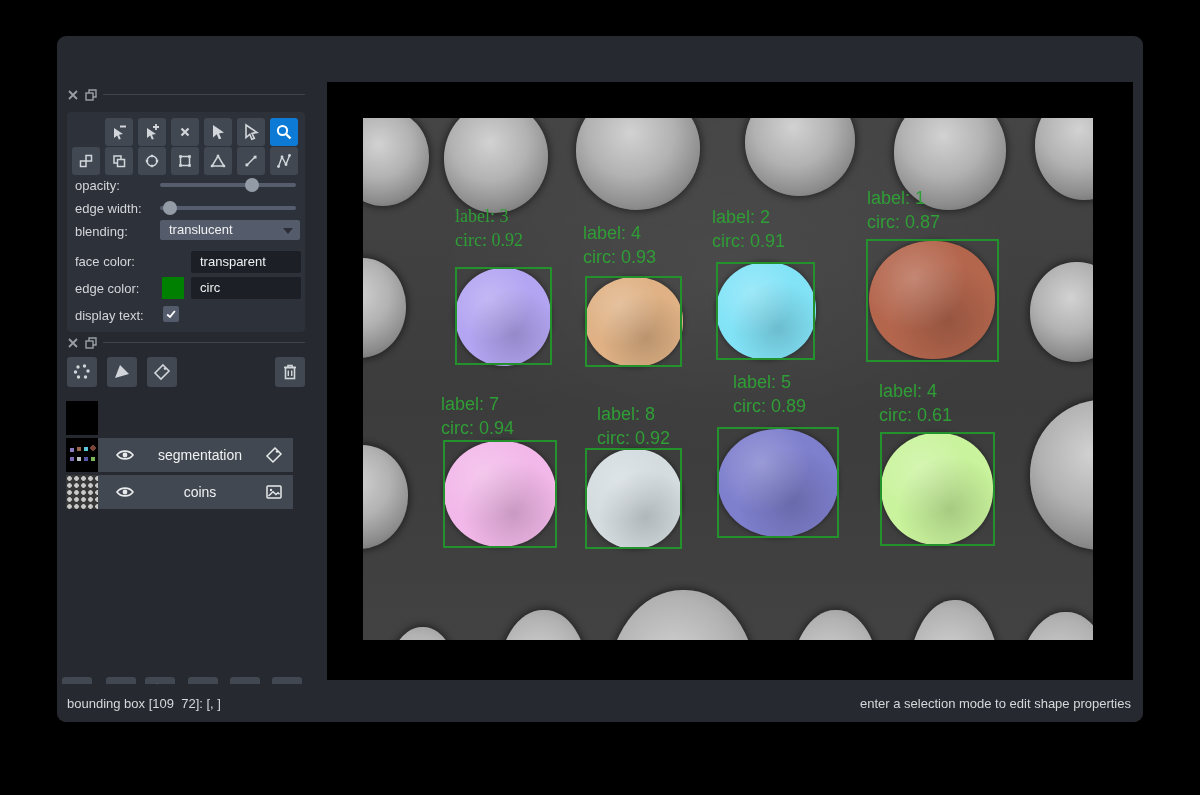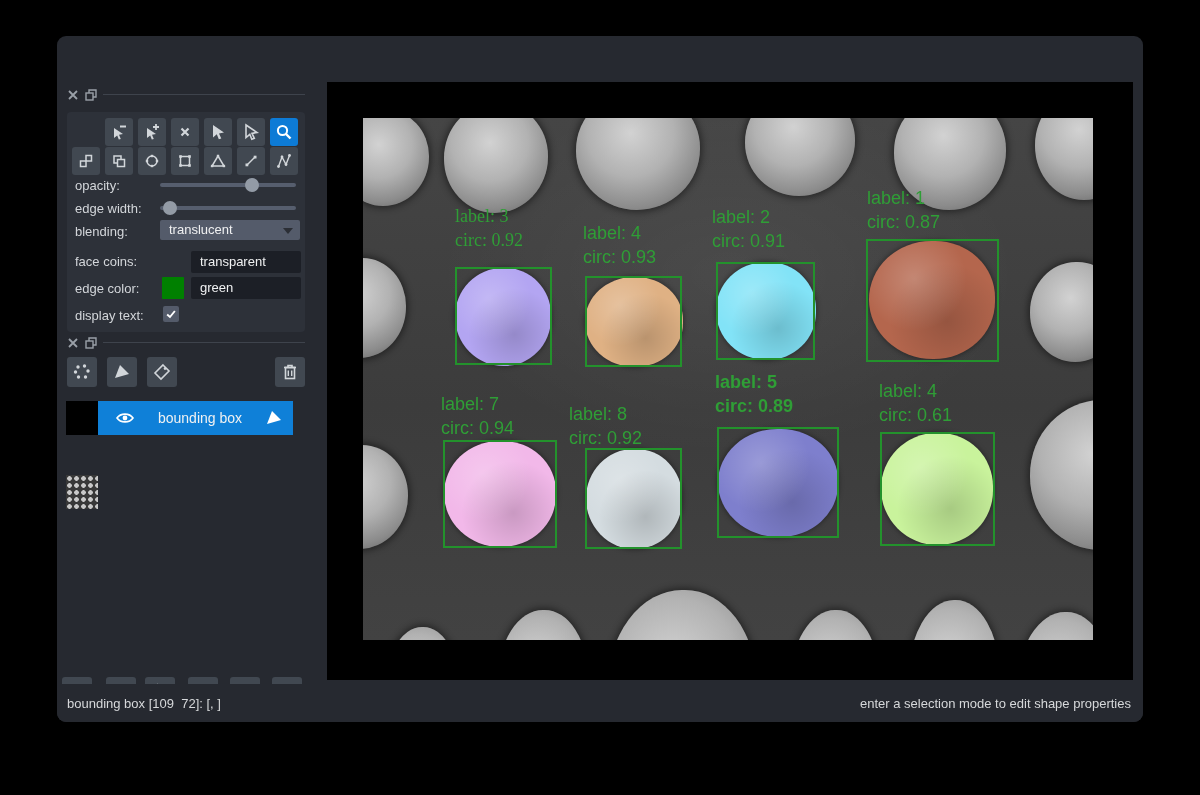--- a/index.html
+++ b/index.html
@@ -205,26 +205,26 @@
           <div class="track"></div>
           <div class="handle" style="left: calc(7% - 7px);"></div>
         </div>
 
         <div class="ctl-label" style="top:112px;">blending:</div>
         <div class="dropdown" style="top:108px;">
           <span>translucent</span>
           <span class="caret"></span>
         </div>
 
-        <div class="ctl-label" style="top:142px;">face coins:</div>
+        <div class="ctl-label" style="top:142px;">face color:</div>
         <div class="txtbox" style="top:139px;">transparent</div>
 
         <div class="ctl-label" style="top:169px;">edge color:</div>
         <div class="swatch" style="top: 165px; background: rgb(0, 128, 0);"></div>
-        <div class="txtbox" style="top:165px;">green</div>
+        <div class="txtbox" style="top:165px;">circ</div>
 
         <div class="ctl-label" style="top:196px;">display text:</div>
         <div class="checkbox" style="top:194px;">
           <svg width="12" height="12" viewBox="0 0 14 14">
               <path d="M2.5 7.5 L5.8 10.5 L11.5 3.5" fill="none" stroke="#fff" stroke-width="2.2"></path>
             </svg>
         </div>
       </div>
 
       <span class="panel-x" style="left:10px;top:277px;">
@@ -267,33 +267,57 @@
         <svg width="20" height="20" viewBox="0 0 20 20">
             <path d="M4 5.5 H16" stroke="#d2d6da" stroke-width="1.6"></path>
             <path d="M8 5 V3.5 H12 V5" fill="none" stroke="#d2d6da" stroke-width="1.6"></path>
             <rect x="5.5" y="5.5" width="9" height="11" fill="none" stroke="#d2d6da" stroke-width="1.6"></rect>
             <path d="M8.3 8.5 V14 M11.7 8.5 V14" stroke="#d2d6da" stroke-width="1.4"></path>
           </svg>
       </div>
 
       <div class="layer-row selected" style="top:341px;">
         <div class="layer-thumb" style="background:#000;"></div>
+      </div>
+      <div class="layer-row" style="top:378px;">
+        <div class="layer-thumb" style="background:
+          radial-gradient(circle 2.2px at 6px 12px,#8a7ac0 98%,transparent),
+          radial-gradient(circle 2.2px at 13px 11px,#9a6a50 98%,transparent),
+          radial-gradient(circle 2.2px at 20px 11px,#5ac8d8 98%,transparent),
+          radial-gradient(circle 2.6px at 27px 10px,#7a4638 98%,transparent),
+          radial-gradient(circle 2.2px at 6px 21px,#7a68b8 98%,transparent),
+          radial-gradient(circle 2.2px at 13px 21px,#b8c0c4 98%,transparent),
+          radial-gradient(circle 2.4px at 20px 21px,#5858a8 98%,transparent),
+          radial-gradient(circle 2.4px at 27px 21px,#78b858 98%,transparent),#000;"></div>
         <div class="layer-bar">
           <svg class="eye" viewBox="0 0 22 22">
-              <path d="M3 11 C6.5 5.8 15.5 5.8 19 11 C15.5 16.2 6.5 16.2 3 11 Z" fill="none" stroke="#fff" stroke-width="1.6"></path>
-              <circle cx="11" cy="11" r="2.4" fill="#fff"></circle>
-            </svg>
-          <span class="layer-name">bounding box</span>
+              <path d="M3 11 C6.5 5.8 15.5 5.8 19 11 C15.5 16.2 6.5 16.2 3 11 Z" fill="none" stroke="#e8eaec" stroke-width="1.6"></path>
+              <circle cx="11" cy="11" r="2.4" fill="#e8eaec"></circle>
+            </svg>
+          <span class="layer-name">segmentation</span>
           <svg class="layer-type" viewBox="0 0 20 20">
-              <path d="M3 16 L17 12 L8 3 Z" fill="#fff"></path>
+              <path d="M11 3 L17 9 L9 17 L3 11 Z" fill="none" stroke="#e8eaec" stroke-width="1.5"></path>
+              <circle cx="13" cy="6.6" r="1.2" fill="#e8eaec"></circle>
             </svg>
         </div>
       </div>
       <div class="layer-row" style="top:415px;">
         <div class="layer-thumb" style="background:radial-gradient(circle 2.4px at 3.5px 3.5px,#c8c8c8 0 2px,transparent 2.6px) 0 0/7px 7px,#383838;"></div>
+        <div class="layer-bar">
+          <svg class="eye" viewBox="0 0 22 22">
+              <path d="M3 11 C6.5 5.8 15.5 5.8 19 11 C15.5 16.2 6.5 16.2 3 11 Z" fill="none" stroke="#e8eaec" stroke-width="1.6"></path>
+              <circle cx="11" cy="11" r="2.4" fill="#e8eaec"></circle>
+            </svg>
+          <span class="layer-name">coins</span>
+          <svg class="layer-type" viewBox="0 0 20 20">
+              <rect x="3" y="4" width="14" height="12" rx="1" fill="none" stroke="#e8eaec" stroke-width="1.5"></rect>
+              <circle cx="7" cy="8" r="1.2" fill="#e8eaec"></circle>
+              <path d="M4.5 14 L9 9.8 L12 12.5 L14 10.8 L15.5 12.3" fill="none" stroke="#e8eaec" stroke-width="1.4"></path>
+            </svg>
+        </div>
       </div>
 
       <div class="vbtn" style="left:5px;top:617px;">
         <svg width="20" height="20" viewBox="0 0 20 20">
             <path d="M4 5 L9 9.5 L4 14" fill="none" stroke="#d2d6da" stroke-width="2"></path>
             <path d="M10 14.5 H16" stroke="#d2d6da" stroke-width="2"></path>
           </svg>
       </div>
       <div class="vbtn" style="left:49px;top:617px;">
         <svg width="20" height="20" viewBox="0 0 20 20">
@@ -379,27 +403,27 @@
             <div>circ: 0.87</div>
           </div>
           <div class="ov-coin" style="left: 81px; top: 323px; width: 112px; height: 106px; background: radial-gradient(circle at 36% 32%, rgba(255, 255, 255, 0.22), transparent 46%), radial-gradient(circle at 62% 68%, rgba(0, 0, 0, 0.17), transparent 52%), rgb(242, 184, 233);"></div>
           <div class="ann-box" style="left: 80px; top: 322px; width: 114px; height: 108px; border-color: rgb(35, 146, 44);"></div>
           <div class="ann-label" style="left: 78px; top: 274px; color: rgb(47, 158, 54);">
             <div>label: 7</div>
             <div>circ: 0.94</div>
           </div>
           <div class="ov-coin" style="left: 223px; top: 331px; width: 96px; height: 100px; background: radial-gradient(circle at 36% 32%, rgba(255, 255, 255, 0.22), transparent 46%), radial-gradient(circle at 62% 68%, rgba(0, 0, 0, 0.17), transparent 52%), rgb(212, 220, 224);"></div>
           <div class="ann-box" style="left: 222px; top: 330px; width: 97px; height: 101px; border-color: rgb(35, 146, 44);"></div>
-          <div class="ann-label" style="left: 206px; top: 284px; color: rgb(47, 158, 54);">
+          <div class="ann-label" style="left: 234px; top: 284px; color: rgb(47, 158, 54);">
             <div>label: 8</div>
             <div>circ: 0.92</div>
           </div>
           <div class="ov-coin" style="left: 355px; top: 311px; width: 120px; height: 108px; background: radial-gradient(circle at 36% 32%, rgba(255, 255, 255, 0.22), transparent 46%), radial-gradient(circle at 62% 68%, rgba(0, 0, 0, 0.17), transparent 52%), rgb(126, 127, 205);"></div>
           <div class="ann-box" style="left: 354px; top: 309px; width: 122px; height: 111px; border-color: rgb(35, 146, 44);"></div>
-          <div class="ann-label" style="left: 352px; top: 252px; color: rgb(47, 158, 54); font-weight: bold;">
+          <div class="ann-label" style="left: 370px; top: 252px; color: rgb(47, 158, 54);">
             <div>label: 5</div>
             <div>circ: 0.89</div>
           </div>
           <div class="ov-coin" style="left: 518px; top: 315px; width: 112px; height: 112px; background: radial-gradient(circle at 36% 32%, rgba(255, 255, 255, 0.22), transparent 46%), radial-gradient(circle at 62% 68%, rgba(0, 0, 0, 0.17), transparent 52%), rgb(201, 243, 156);"></div>
           <div class="ann-box" style="left: 517px; top: 314px; width: 115px; height: 114px; border-color: rgb(35, 146, 44);"></div>
           <div class="ann-label" style="left: 516px; top: 261px; color: rgb(47, 158, 54);">
             <div>label: 4</div>
             <div>circ: 0.61</div>
           </div>
         </div>

